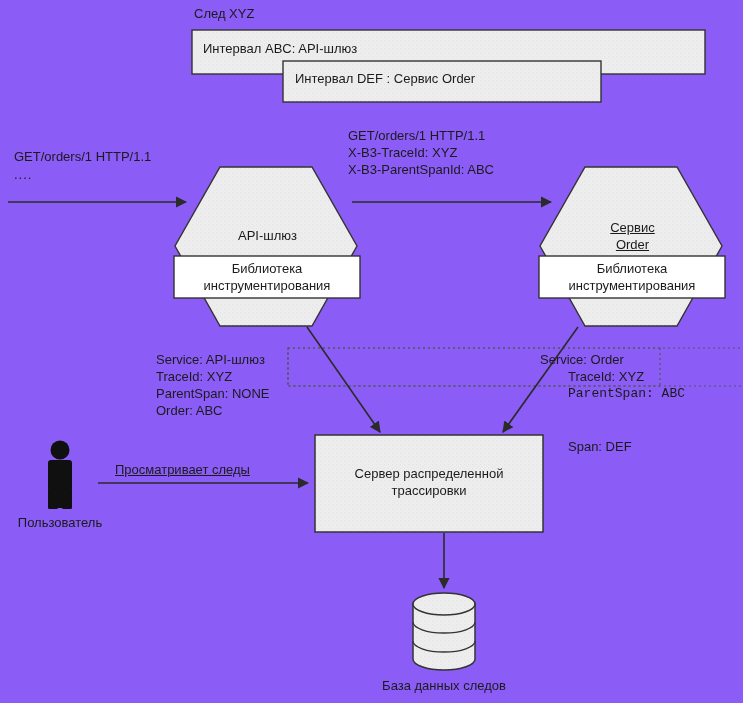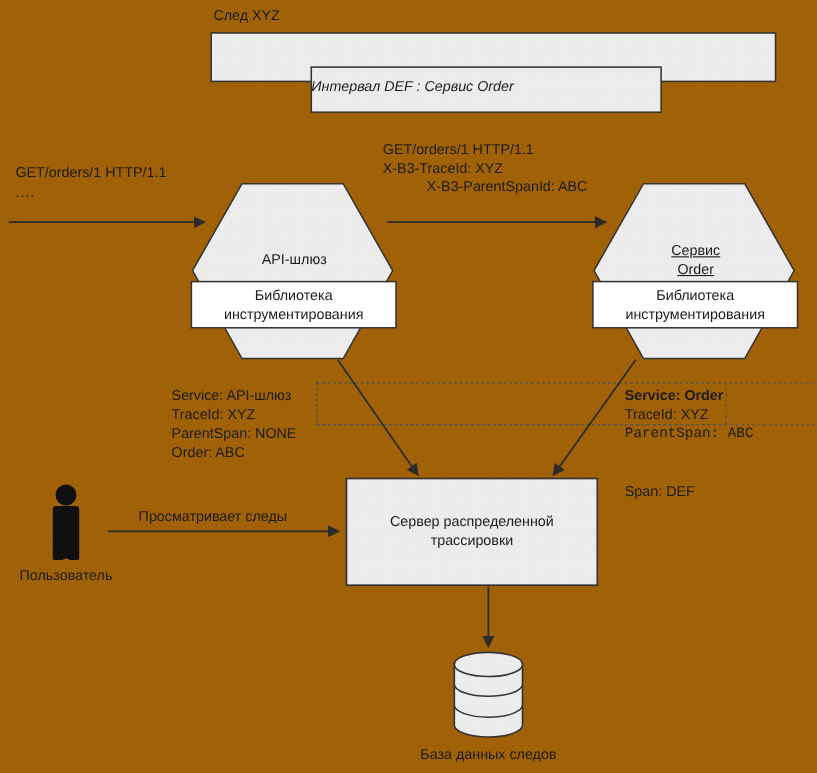--- a/index.html
+++ b/index.html
@@ -8,21 +8,21 @@
     background: #ffffff;
   }
   body {
     font-family: "Liberation Sans", sans-serif;
     -webkit-font-smoothing: antialiased;
   }
   #canvas {
     position: relative;
     width: 743px;
     height: 703px;
-    background: #a16207;
+    background: #8b5cf6;
     overflow: hidden;
   }
   .svg-layer {
     position: absolute;
     left: 0;
     top: 0;
     width: 743px;
     height: 703px;
   }
   .lbl {
@@ -88,51 +88,52 @@
     <g fill="#101010">
       <circle cx="60" cy="450" r="9.5"></circle>
       <path d="M 48 463 Q 48 460 51 460 L 69 460 Q 72 460 72 463 L 72 488 L 63 488 L 63 508 L 57.5 508 L 57.5 488 L 48 488 Z"></path>
       <rect x="48" y="487" width="10" height="22" rx="1.5"></rect>
       <rect x="62" y="487" width="10" height="22" rx="1.5"></rect>
     </g>
   </svg>
 
   <div class="lbl t13" style="left:194px; top:6px;">След XYZ</div>
 
+  <div class="lbl t13" style="left:203px; top:41px;">Интервал ABC: API-шлюз</div>
 
-  <div class="lbl t13" style="left:283px; top:71px;font-style:italic;">Интервал DEF : Сервис Order</div>
+  <div class="lbl t13" style="left:295px; top:71px;">Интервал DEF : Сервис Order</div>
 
   <div class="lbl t13" style="left:14px; top:149px;">GET/orders/1 HTTP/1.1</div>
   <div class="lbl t13" style="left:14px; top:167px; letter-spacing:1px;">....</div>
 
   <div class="lbl t13" style="left:348px; top:128px;">GET/orders/1 HTTP/1.1</div>
   <div class="lbl t13" style="left:348px; top:145px;">X-B3-TraceId: XYZ</div>
-  <div class="lbl t13" style="left:348px; top:162px;margin-left:40px;">X-B3-ParentSpanId: ABC</div>
+  <div class="lbl t13" style="left:348px; top:162px;">X-B3-ParentSpanId: ABC</div>
 
   <div class="lbl t13 lbl-c" style="left:180px; top:228px; width:175px;">API-шлюз</div>
   <div class="lbl t13 lbl-c" style="left:176px; top:261px; width:182px;">Библиотека
 инструментирования</div>
 
   <div class="lbl t13 lbl-c" style="left:545px; top:220px; width:175px;text-decoration:underline;">Сервис
 Order</div>
   <div class="lbl t13 lbl-c" style="left:541px; top:261px; width:182px;">Библиотека
 инструментирования</div>
 
   <div class="lbl t13" style="left:156px; top:352px;">Service: API-шлюз</div>
   <div class="lbl t13" style="left:156px; top:369px;">TraceId: XYZ</div>
   <div class="lbl t13" style="left:156px; top:386px;">ParentSpan: NONE</div>
   <div class="lbl t13" style="left:156px; top:403px;">Order: ABC</div>
 
-  <div class="lbl t13" style="left:568px; top:352px;font-weight:bold;">Service: Order</div>
+  <div class="lbl t13" style="left:540px; top:352px;">Service: Order</div>
   <div class="lbl t13" style="left:568px; top:369px;">TraceId: XYZ</div>
   <div class="lbl t13" style="left:568px; top:386px;font-family:Liberation Mono, monospace;">ParentSpan: ABC</div>
   <div class="lbl t13" style="left:568px; top:403px;margin-top:36px;">Span: DEF</div>
 
 
-  <div class="lbl t13" style="left:126px; top:462px;">Просматривает следы</div>
+  <div class="lbl t13" style="left:115px; top:462px;text-decoration:underline;">Просматривает следы</div>
 
   <div class="lbl t13 lbl-c" style="left:318px; top:466px; width:222px;">Сервер распределенной
 трассировки</div>
 
   <div class="lbl t13 lbl-c" style="left:5px; top:515px; width:110px;">Пользователь</div>
 
   <div class="lbl t13 lbl-c" style="left:359px; top:678px; width:170px;">База данных следов</div>
 
 </div>
 

